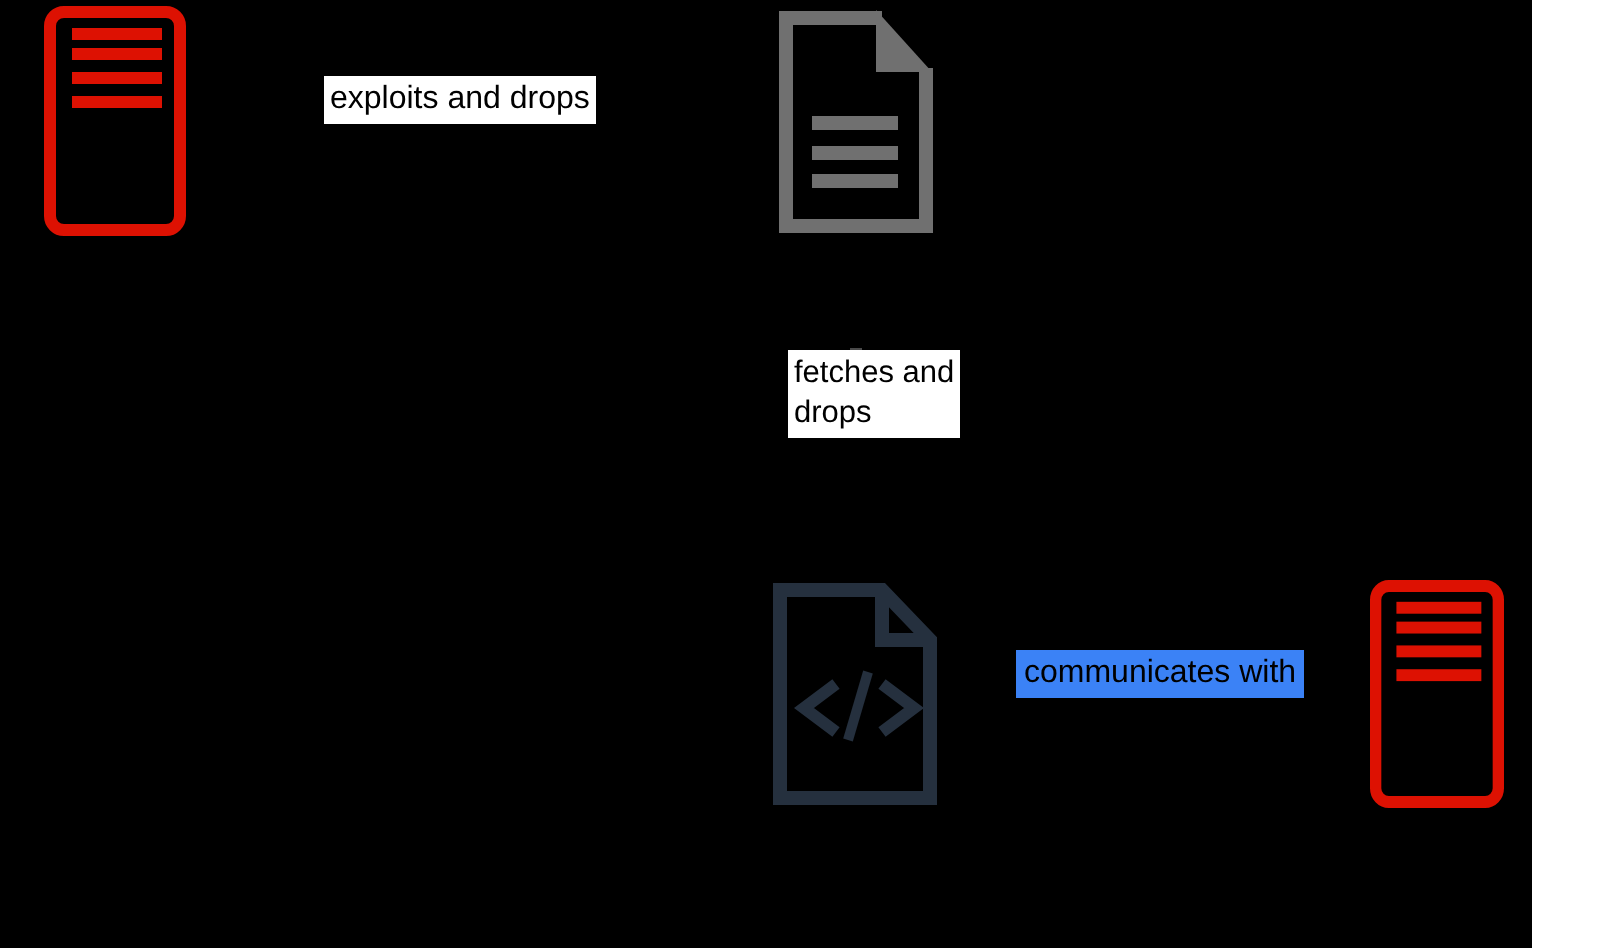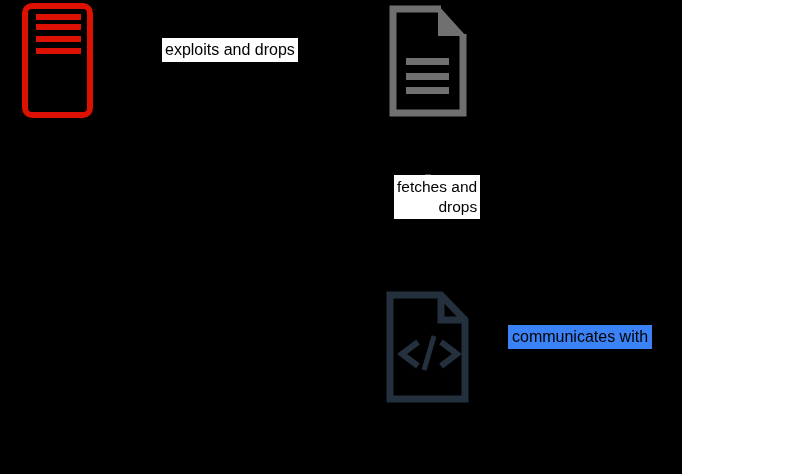--- a/index.html
+++ b/index.html
@@ -1,38 +1,38 @@
 <!DOCTYPE html>
 <html><head>
 <meta charset="utf-8">
 <style>
   html, body { margin: 0; padding: 0; }
   .canvas {
     position: relative;
-    width: 682px;
+    width: 766px;
     height: 474px;
     overflow: hidden;
     font-family: "Liberation Sans", sans-serif;
   }
   .node { position: absolute; }
   .node svg { display: block; width: 100%; height: 100%; }
   .edge-label {
     position: absolute;
     font-size: 16px;
     line-height: 20px;
     padding: 2px 3px;
     white-space: pre;
   }
   #node-server-attacker { left: 22px;  top: 3px;   width: 71px; height: 115px; }
   #node-document        { left: 387px; top: 3px;   width: 82px; height: 116px; }
   #node-code-file       { left: 385px; top: 290px; width: 85px; height: 114px; }
   #node-server-c2       { left: 685px; top: 290px; width: 67px; height: 114px; }
 
   #label-exploits     { left: 162px; top: 38px; }
-  #label-fetches      { left: 394px; top: 175px; text-align: right; font-size: 15.5px; }
+  #label-fetches      { left: 394px; top: 175px; text-align: left; font-size: 15.5px; }
   #label-communicates { left: 508px; top: 325px; padding: 2px 4px; }
 
   #arrow-tip-artifact {
     position: absolute;
     left: 425px; top: 174px;
     width: 6px; height: 3px;
     background: #4a4a4a;
   }
 </style>
 </head>

